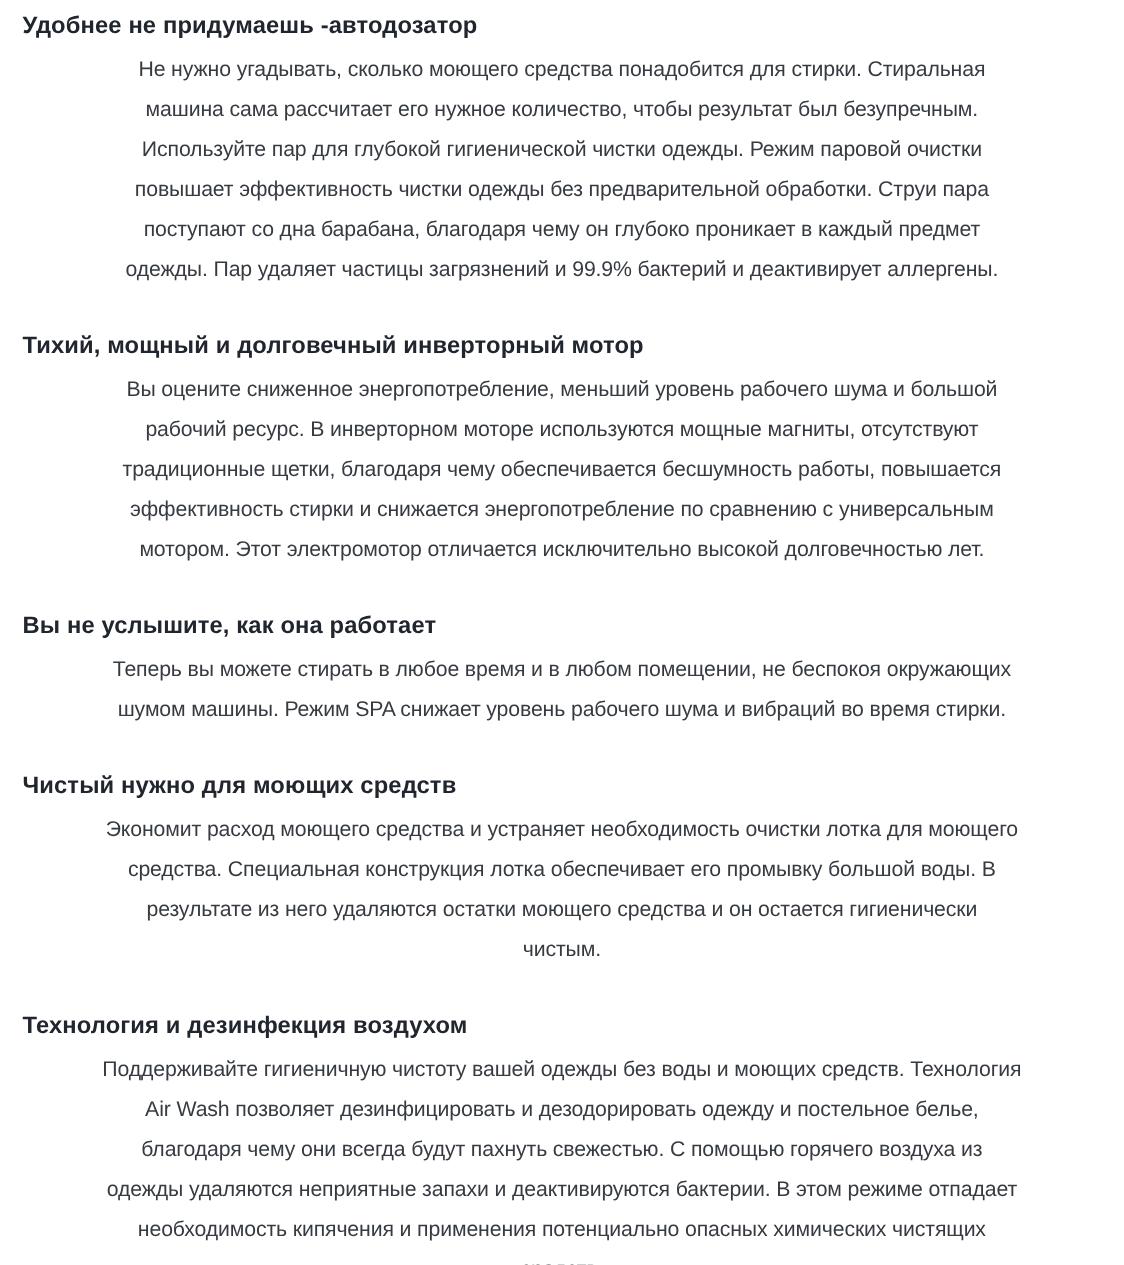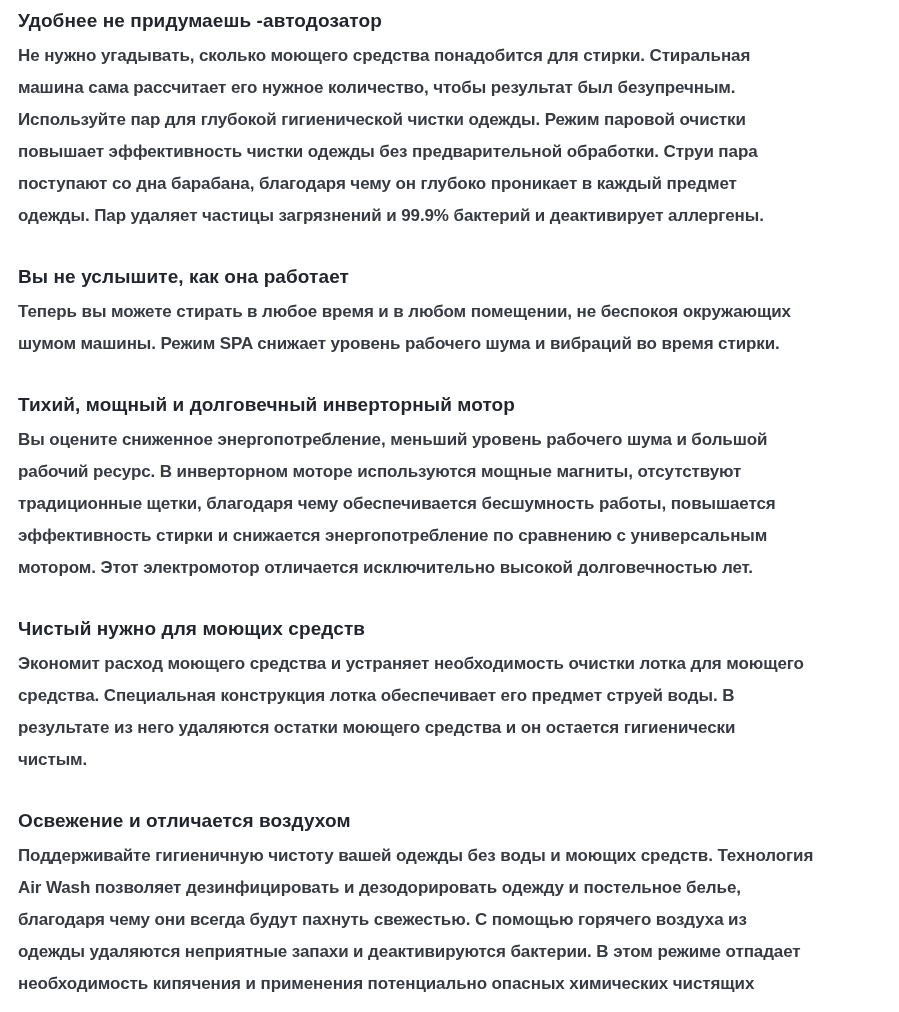--- a/index.html
+++ b/index.html
@@ -28,25 +28,26 @@
     color: #21262e;
     margin: 32px 0 6px 0;
     letter-spacing: 0.1px;
   }
   section:first-child h2.feature-heading {
     margin-top: 0;
   }
   p.feature-text {
     font-size: 17px;
     line-height: 32px;
-    font-weight: 700;
+    font-weight: 400;
     color: #363b42;
     margin: 0;
     letter-spacing: -0.1px;
     white-space: pre-line;
+    text-align: center;
   }
 </style>
 </head>
 <body>
 
 <main>
 
   <section class="feature-section">
     <h2 class="feature-heading">Удобнее не придумаешь -автодозатор</h2>
     <p class="feature-text">Не нужно угадывать, сколько моющего средства понадобится для стирки. Стиральная
@@ -54,44 +55,44 @@
   </section>
 
   <section class="feature-section">
     <p class="feature-text">Используйте пар для глубокой гигиенической чистки одежды. Режим паровой очистки
 повышает эффективность чистки одежды без предварительной обработки. Струи пара
 поступают со дна барабана, благодаря чему он глубоко проникает в каждый предмет
 одежды. Пар удаляет частицы загрязнений и 99.9% бактерий и деактивирует аллергены.</p>
   </section>
 
   <section class="feature-section">
-    <h2 class="feature-heading">Вы не услышите, как она работает</h2>
-    <p class="feature-text">Теперь вы можете стирать в любое время и в любом помещении, не беспокоя окружающих
-шумом машины. Режим SPA снижает уровень рабочего шума и вибраций во время стирки.</p>
-  </section>
-
-  <section class="feature-section">
     <h2 class="feature-heading">Тихий, мощный и долговечный инверторный мотор</h2>
     <p class="feature-text">Вы оцените сниженное энергопотребление, меньший уровень рабочего шума и большой
 рабочий ресурс. В инверторном моторе используются мощные магниты, отсутствуют
 традиционные щетки, благодаря чему обеспечивается бесшумность работы, повышается
 эффективность стирки и снижается энергопотребление по сравнению с универсальным
 мотором. Этот электромотор отличается исключительно высокой долговечностью лет.</p>
   </section>
 
   <section class="feature-section">
+    <h2 class="feature-heading">Вы не услышите, как она работает</h2>
+    <p class="feature-text">Теперь вы можете стирать в любое время и в любом помещении, не беспокоя окружающих
+шумом машины. Режим SPA снижает уровень рабочего шума и вибраций во время стирки.</p>
+  </section>
+
+  <section class="feature-section">
     <h2 class="feature-heading">Чистый нужно для моющих средств</h2>
     <p class="feature-text">Экономит расход моющего средства и устраняет необходимость очистки лотка для моющего
-средства. Специальная конструкция лотка обеспечивает его предмет струей воды. В
+средства. Специальная конструкция лотка обеспечивает его промывку большой воды. В
 результате из него удаляются остатки моющего средства и он остается гигиенически
 чистым.</p>
   </section>
 
   <section class="feature-section">
-    <h2 class="feature-heading">Освежение и отличается воздухом</h2>
+    <h2 class="feature-heading">Технология и дезинфекция воздухом</h2>
     <p class="feature-text">Поддерживайте гигиеничную чистоту вашей одежды без воды и моющих средств. Технология
 Air Wash позволяет дезинфицировать и дезодорировать одежду и постельное белье,
 благодаря чему они всегда будут пахнуть свежестью. С помощью горячего воздуха из
 одежды удаляются неприятные запахи и деактивируются бактерии. В этом режиме отпадает
 необходимость кипячения и применения потенциально опасных химических чистящих
 средств.</p>
   </section>
 
 </main>
 

